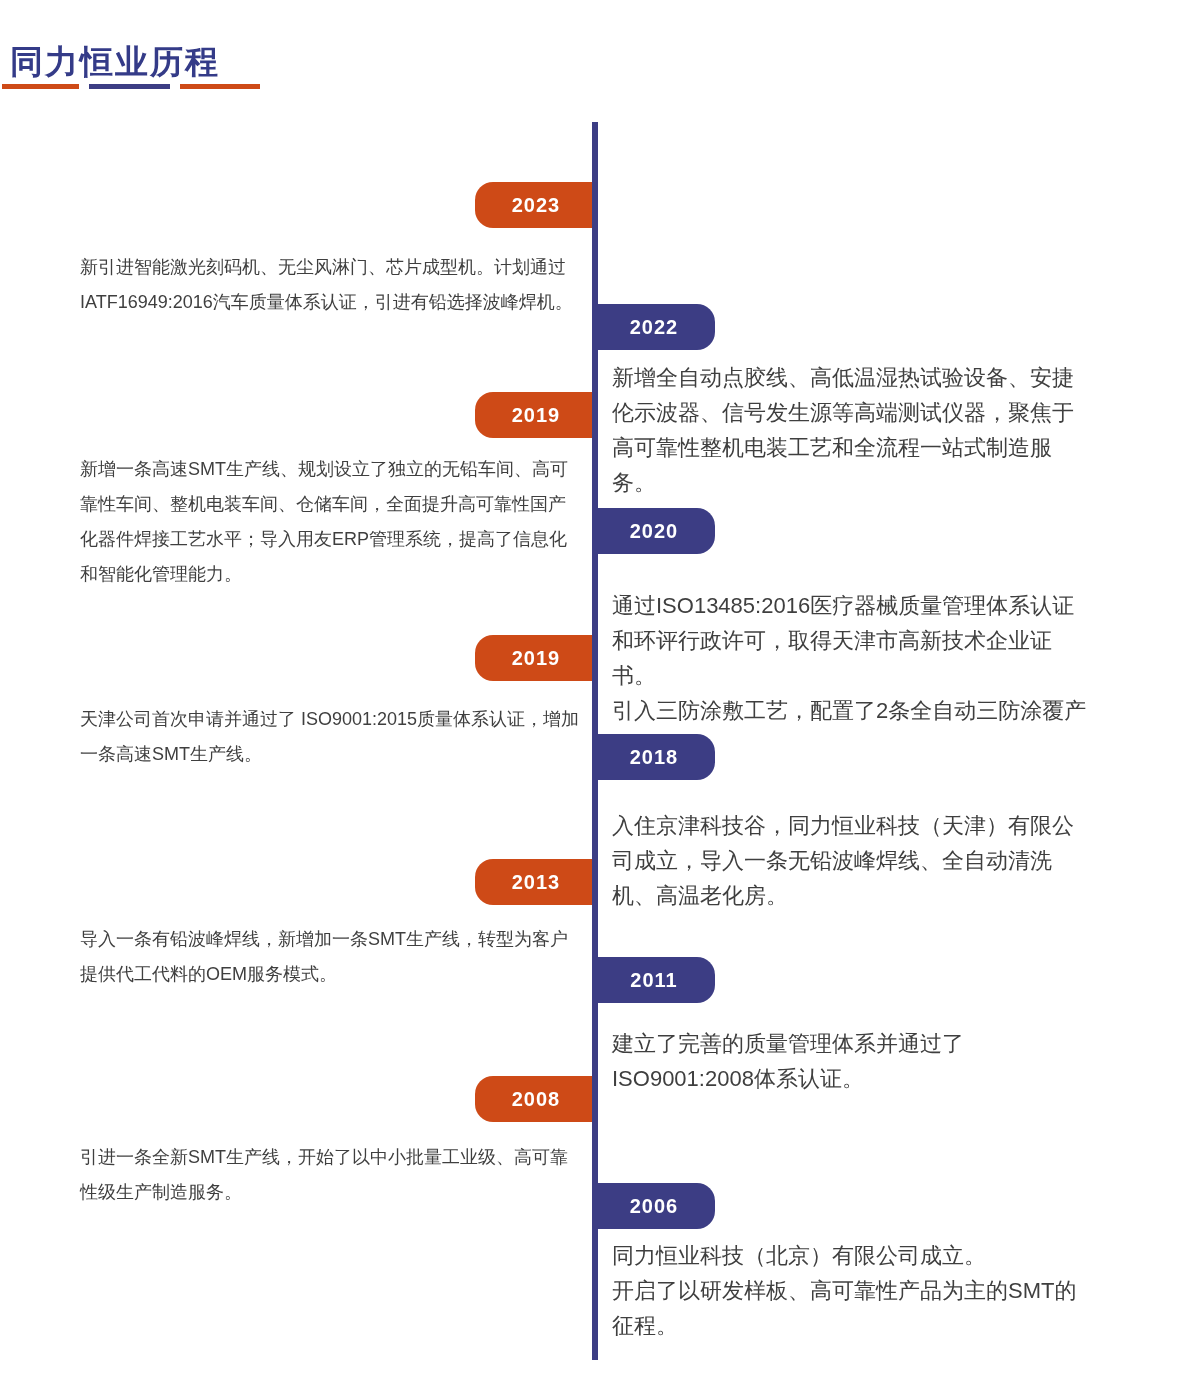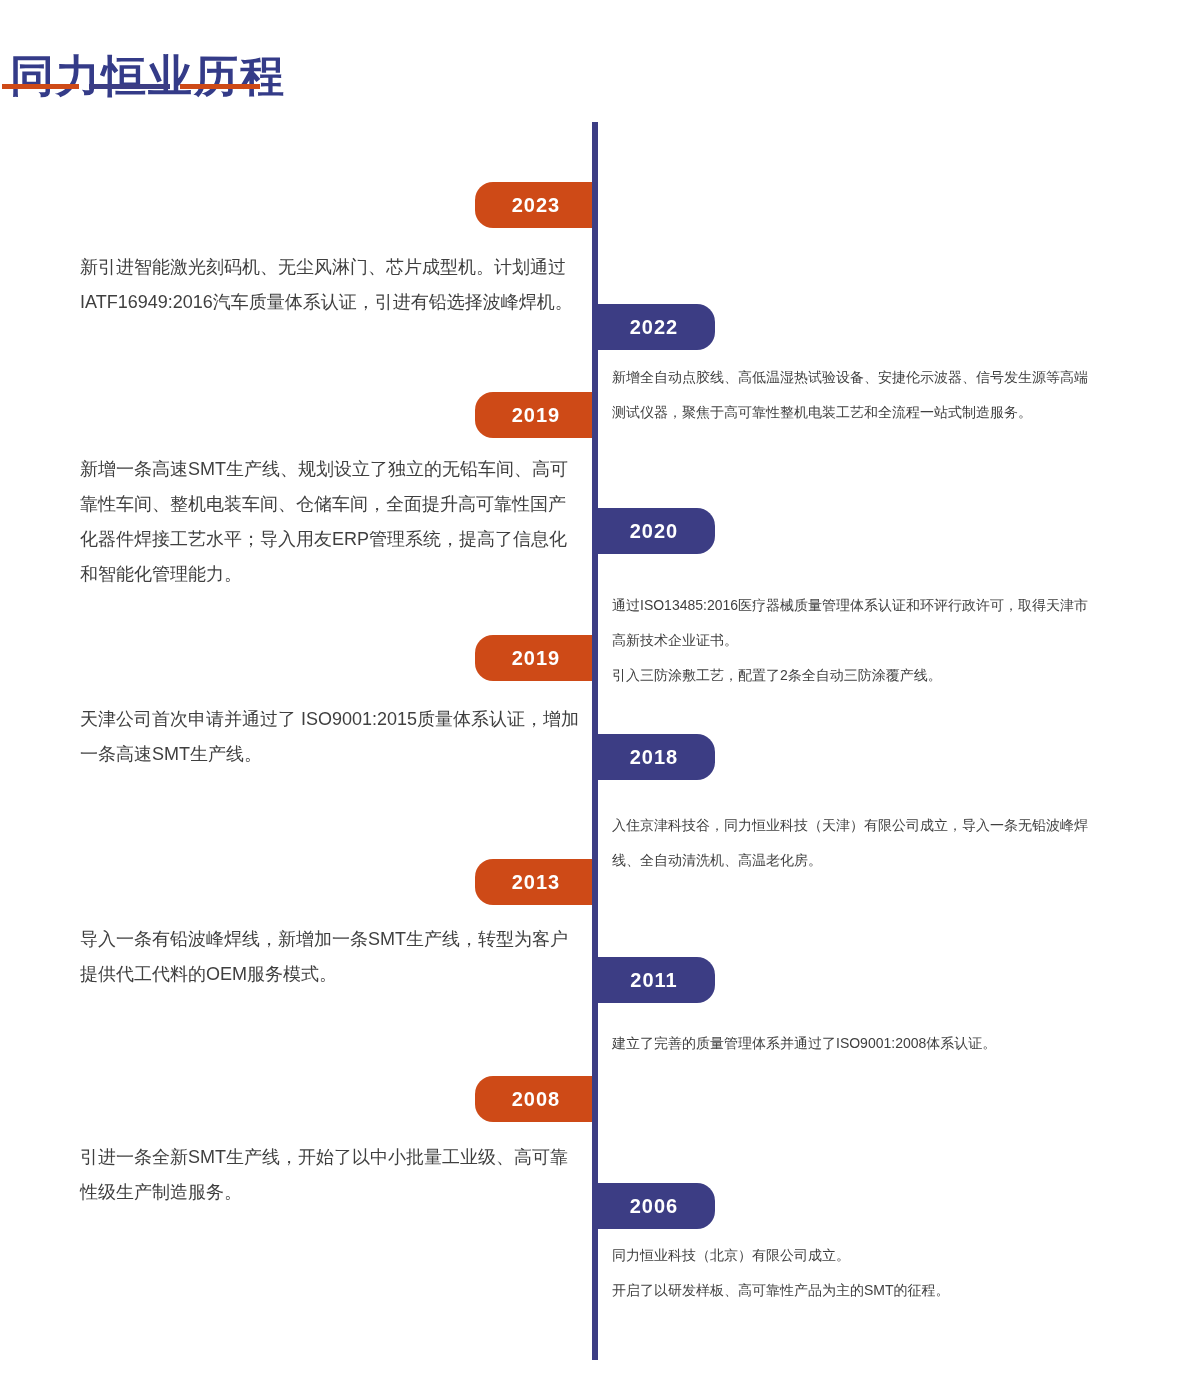--- a/index.html
+++ b/index.html
@@ -14,21 +14,21 @@
     width:1200px;
     height:1380px;
     background:#ffffff;
     overflow:hidden;
     font-family:"Liberation Sans", sans-serif;
   }
   .title{
     position:absolute;
     left:10px;
     top:18px;
-    font-size:44px;
+    font-size:33px;
     font-weight:700;
     letter-spacing:2px;
     color:var(--title-navy);
   }
   .deco-bar{
     position:absolute;
     top:84px;
     height:5px;
   }
   .deco-bar.b1{left:2px;width:77px;background:var(--accent-orange);}
@@ -74,21 +74,21 @@
   }
   .desc.left-col{
     left:80px;
     width:500px;
     font-size:18px;
     line-height:35px;
   }
   .desc.right-col{
     left:612px;
     width:478px;
-    font-size:14px;
+    font-size:22px;
     line-height:35px;
   }
 </style>
 </head>
 <body>
 
 <div class="page">
 
   <h1 class="title">同力恒业历程</h1>
   <span class="deco-bar b1"></span>

